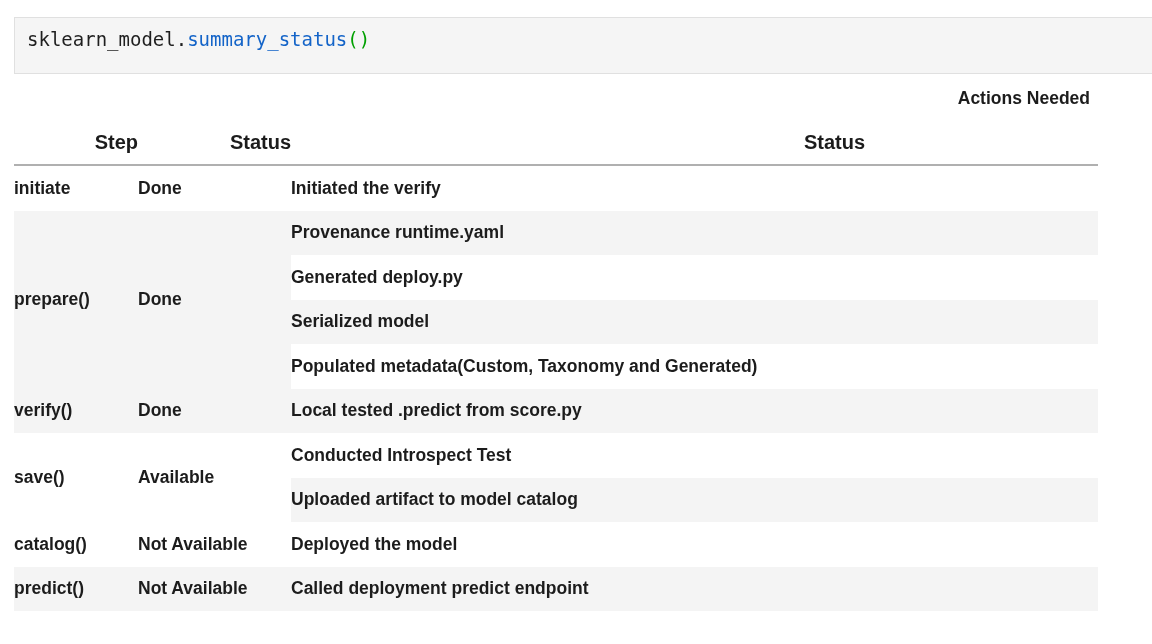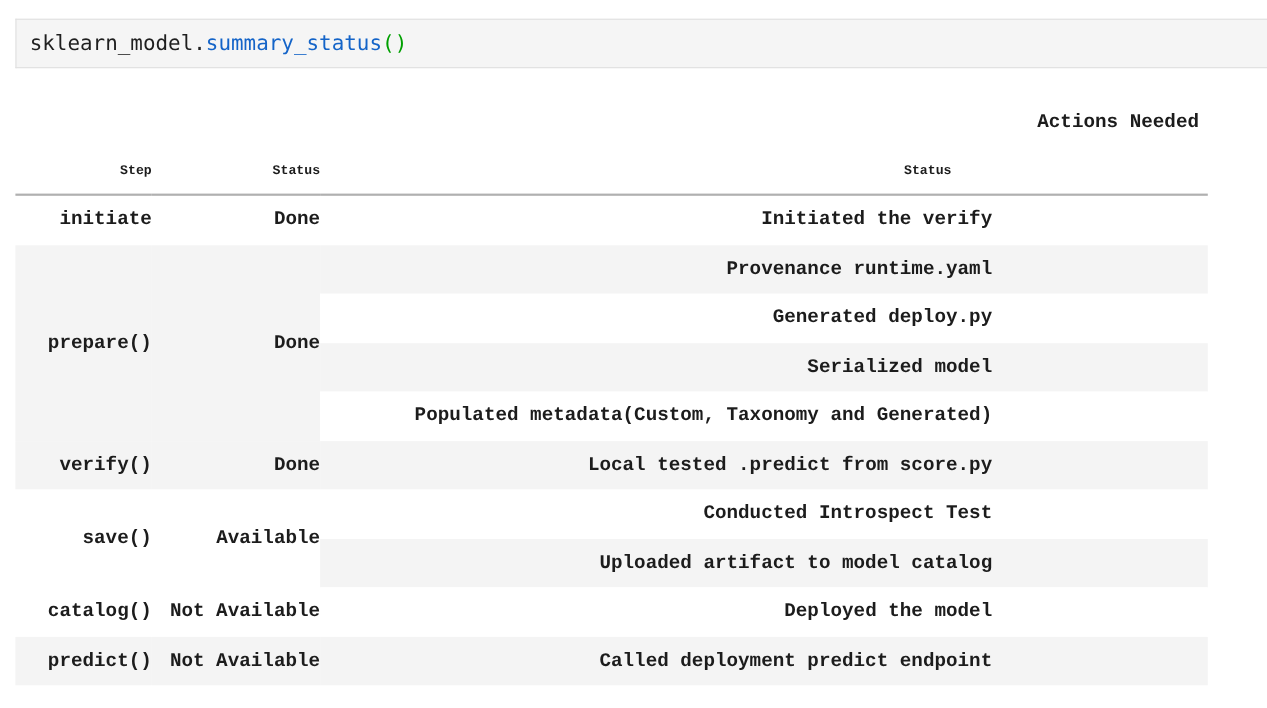--- a/index.html
+++ b/index.html
@@ -14,21 +14,21 @@
     color: #1c1c1c;
     overflow: hidden;
   }
 
   
   .code-cell {
     position: absolute;
     left: 14px;
     top: 17px;
     width: 1138px;
-    height: 45px;
+    height: 57px;
     box-sizing: border-box;
     background: #f5f5f5;
     border: 1px solid #e0e0e0;
     border-right: none;
   }
   .code-line {
     font-family: "DejaVu Sans Mono", "Liberation Mono", monospace;
     font-size: 19px;
     line-height: 43px;
     white-space: pre;
@@ -36,23 +36,22 @@
     letter-spacing: 0px;
   }
   .tok-name  { color: #1f1f1f; }
   .tok-fn    { color: #1464c8; }
   .tok-paren { color: #00a000; }
 
   
   .table-wrap {
     position: absolute;
     left: 0px;
-    top: 88px;
+    top: 76px;
     width: 917px;
-    font-family: Liberation Mono, monospace;
   }
   table.status-table {
     border-collapse: collapse;
     table-layout: fixed;
     margin-left: 14px;
     width: 1084px;
     font-size: 17.5px;
     font-weight: bold;
   }
   table.status-table col.c-step    { width: 124px; }
@@ -69,29 +68,29 @@
   th.group-head {
     height: 45px;
     vertical-align: middle;
     padding-right: 8px;
     font-size: 17.5px;
   }
   th.col-head {
     height: 43px;
     vertical-align: middle;
     padding-right: 0px;
-    font-size: 12px;
+    font-size: 20px;
     border-bottom: 2px solid #b0b0b0;
   }
   th.col-head.details-head { padding-right: 233px; }
 
   tbody td {
     height: 44.5px;
     vertical-align: middle;
-    text-align: right;
+    text-align: left;
     border: none;
     padding: 0;
     font-weight: bold;
     color: #1c1c1c;
   }
   td.step-cell   { padding-right: 0px; }
   td.status-cell { padding-right: 0px; }
   td.details-cell{ padding-right: 196px; }
 
   .shade   { background: #f4f4f4; }

